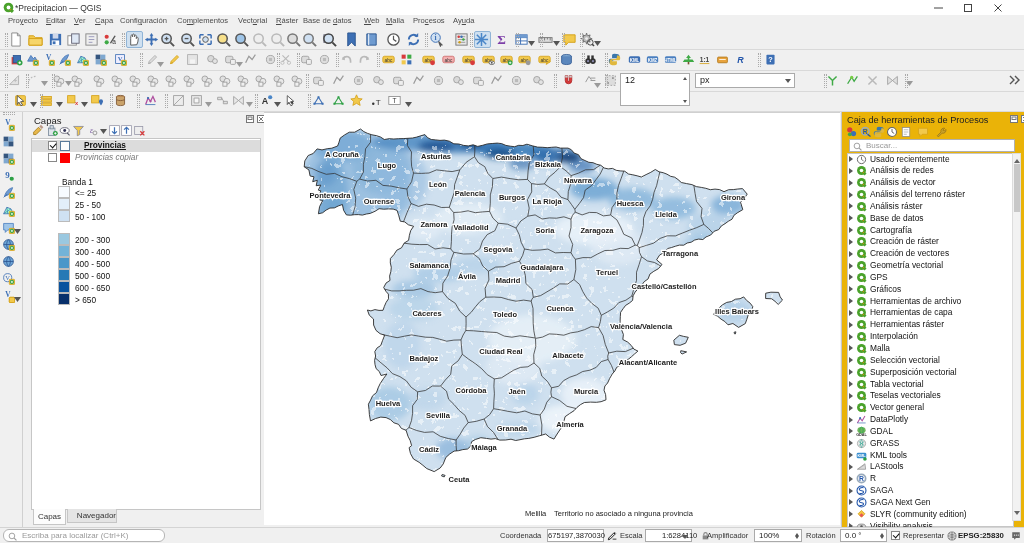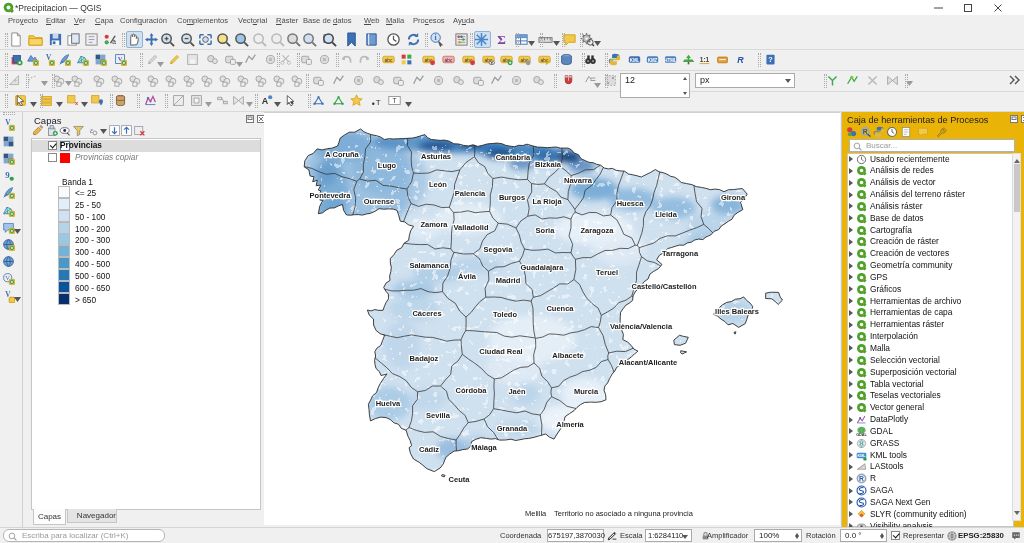--- a/index.html
+++ b/index.html
@@ -4,21 +4,21 @@
 html,body{width:1024px;height:543px;overflow:hidden;font-family:"Liberation Sans",sans-serif;background:#f0f0f0}
 #app{position:relative;width:1024px;height:543px;background:#f0f0f0}
 .ic{position:absolute}
 #icons{position:absolute;left:0;top:0;width:0;height:0;z-index:30}
 #titlebar{position:absolute;left:0;top:0;width:1024px;height:15px;background:#fff}
 #titlebar .t{position:absolute;left:15px;top:3px;font-size:8.5px;color:#333}
 #menubar{position:absolute;left:0;top:15px;width:1024px;height:13px;background:#f0f0f0;font-size:7.6px;color:#4a4a4a}
 #menubar span{position:absolute;top:1px}
 #toolbars{position:absolute;left:0;top:28px;width:1024px;height:84px;background:#f0f0f0}
 .tbsep{position:absolute;left:0;width:1024px;height:1px;background:#d9d9d9}
-.spin{position:absolute;height:25px;background:#fff;border:1px solid #aaa;font-size:9px;color:#222}
+.spin{position:absolute;height:33px;background:#fff;border:1px solid #aaa;font-size:9px;color:#222}
 .spin span{position:absolute;left:4px;top:1px}
 .spin .up{position:absolute;right:2px;top:2.5px;border:2.5px solid transparent;border-top:none;border-bottom:3px solid #555}
 .spin .dn{position:absolute;right:2px;bottom:2.5px;border:2.5px solid transparent;border-bottom:none;border-top:3px solid #555}
 .combo{position:absolute;height:15px;background:#fff;border:1px solid #aaa;font-size:9px;color:#222}
 .combo span{position:absolute;left:4px;top:1px}
 .combo b{position:absolute;right:3px;top:5px;width:0;height:0;border:3px solid transparent;border-top:4px solid #555}
 #lstrip{position:absolute;left:0;top:112px;width:22px;height:415px;background:#f0f0f0}
 #capas{position:absolute;left:22px;top:112px;width:241px;height:415px;background:#f0f0f0;border-left:1px solid #d0d0d0}
 #capas .title{position:absolute;left:11px;top:3px;font-size:9.5px;color:#222}
 #capas .tree{position:absolute;left:8px;top:26px;width:230px;height:372px;background:#fff;border:1px solid #c6c6c6}
@@ -877,21 +877,21 @@
       </svg>
       <svg class="pb" style="left:234px" viewBox="0 0 8 8">
         <rect x="0.5" y="0.5" width="7" height="7" fill="#fff" stroke="#777"></rect>
         <path d="M2 2l4 4M6 2L2 6" stroke="#777"></path>
       </svg>
 
  <div class="tree">
    <div class="lrow" style="top:1px;background:#dcdcdc;height:12px">
           <span class="cb on" style="left:16px"></span>
           <span style="position:absolute;left:28px;top:1px;width:10px;height:10px;background:#fdfdfd;border:1px solid #5a7a9a"></span>
-          <b style="position:absolute;left:28px;">Provincias</b>
+          <b style="position:absolute;left:52px;text-decoration:underline">Provincias</b>
         </div>
    <div class="lrow" style="top:13px">
           <span class="cb" style="left:16px"></span>
           <span style="position:absolute;left:28px;top:1px;width:10px;height:10px;background:#f00"></span>
           <i style="position:absolute;left:43px;color:#777">Provincias copiar</i>
         </div>
    <div class="lrow" style="top:38px">
           <span style="position:absolute;left:30px">Banda 1</span>
         </div>
  </div>
@@ -900,24 +900,20 @@
       <span class="sw" style="background:#f7fbff"></span>
       <span class="lt">&lt;= 25</span>
     </div>
     <div class="lr" style="top:199px;left:0">
       <span class="sw" style="background:#e2eef9"></span>
       <span class="lt">25 - 50</span>
     </div>
     <div class="lr" style="top:211px;left:0">
       <span class="sw" style="background:#cfe1f2"></span>
       <span class="lt">50 - 100</span>
-    </div>
-    <div class="lr" style="top:223px;left:0">
-      <span class="sw" style="background:#b5d4e9"></span>
-      <span class="lt">100 - 200</span>
     </div>
     <div class="lr" style="top:234px;left:0">
       <span class="sw" style="background:#9ac8e0"></span>
       <span class="lt">200 - 300</span>
     </div>
     <div class="lr" style="top:246px;left:0">
       <span class="sw" style="background:#73b3d8"></span>
       <span class="lt">300 - 400</span>
     </div>
     <div class="lr" style="top:258px;left:0">
@@ -1185,21 +1181,21 @@
         <span class="tt">Creación de vectores</span>
       </div>
       <div class="trow" style="top:147.6px">
         <span class="exp"></span>
         <svg class="tic" viewBox="0 0 16 16">
           <circle cx="8" cy="8" r="6.5" fill="#4aa22b"></circle>
           <circle cx="8" cy="8" r="2.6" fill="#fff"></circle>
           <circle cx="11.5" cy="11.5" r="1.8" fill="#f80"></circle>
           <rect x="10.5" y="10.5" width="4" height="4" fill="#4aa22b" transform="rotate(45 12.5 12.5)"></rect>
         </svg>
-        <span class="tt">Geometría community</span>
+        <span class="tt">Geometría vectorial</span>
       </div>
       <div class="trow" style="top:159.4px">
         <span class="exp"></span>
         <svg class="tic" viewBox="0 0 16 16">
           <circle cx="8" cy="8" r="6.5" fill="#4aa22b"></circle>
           <circle cx="8" cy="8" r="2.6" fill="#fff"></circle>
           <circle cx="11.5" cy="11.5" r="1.8" fill="#f80"></circle>
           <rect x="10.5" y="10.5" width="4" height="4" fill="#4aa22b" transform="rotate(45 12.5 12.5)"></rect>
         </svg>
         <span class="tt">GPS</span>
@@ -1413,21 +1409,21 @@
         </svg>
         <span style="position:absolute;left:18px;top:1px">Escriba para localizar (Ctrl+K)</span>
       </div>
  <span class="lab" style="left:500px;font-size:7.5px">Coordenada</span>
  <div class="sbox" style="left:547px;width:57px;text-align:center;font-size:7.6px;line-height:12px">675197,3870030</div>
  <svg class="ic" style="left:607px;top:3px;width:10px;height:10px" viewBox="0 0 16 16">
         <path d="M2 14l3-1 8-8-2-2-8 8zM12 2l2 2" stroke="#222" stroke-width="1.6" fill="none"></path>
         <path d="M9 13h6" stroke="#222" stroke-width="1.4"></path>
       </svg>
  <span class="lab" style="left:620px;font-size:7.5px">Escala</span>
- <div class="sbox" style="left:645px;width:47px;font-size:7.6px;line-height:12px"><span style="margin-left:2px">1:6284110</span><b style="position:absolute;right:3px;top:5px;width:0;height:0;border:3px solid transparent;border-top:4px solid #555"></b></div>
+ <div class="sbox" style="left:645px;width:47px;font-size:7.6px;line-height:12px"><span style="margin-left:16px">1:6284110</span><b style="position:absolute;right:3px;top:5px;width:0;height:0;border:3px solid transparent;border-top:4px solid #555"></b></div>
  <svg class="ic" style="left:701px;top:3px;width:9px;height:10px" viewBox="0 0 16 16">
         <rect x="3" y="7" width="10" height="7" fill="#888"></rect>
         <path d="M5 7V5a3 3 0 0 1 6 0v2" fill="none" stroke="#888" stroke-width="2"></path>
       </svg>
  <span class="lab" style="left:707px;font-size:7.5px">Amplificador</span>
  <div class="sbox spin" style="left:754px;width:48px;top:1px">
         <span>100%</span>
         <i class="up"></i>
         <i class="dn"></i>
       </div>

